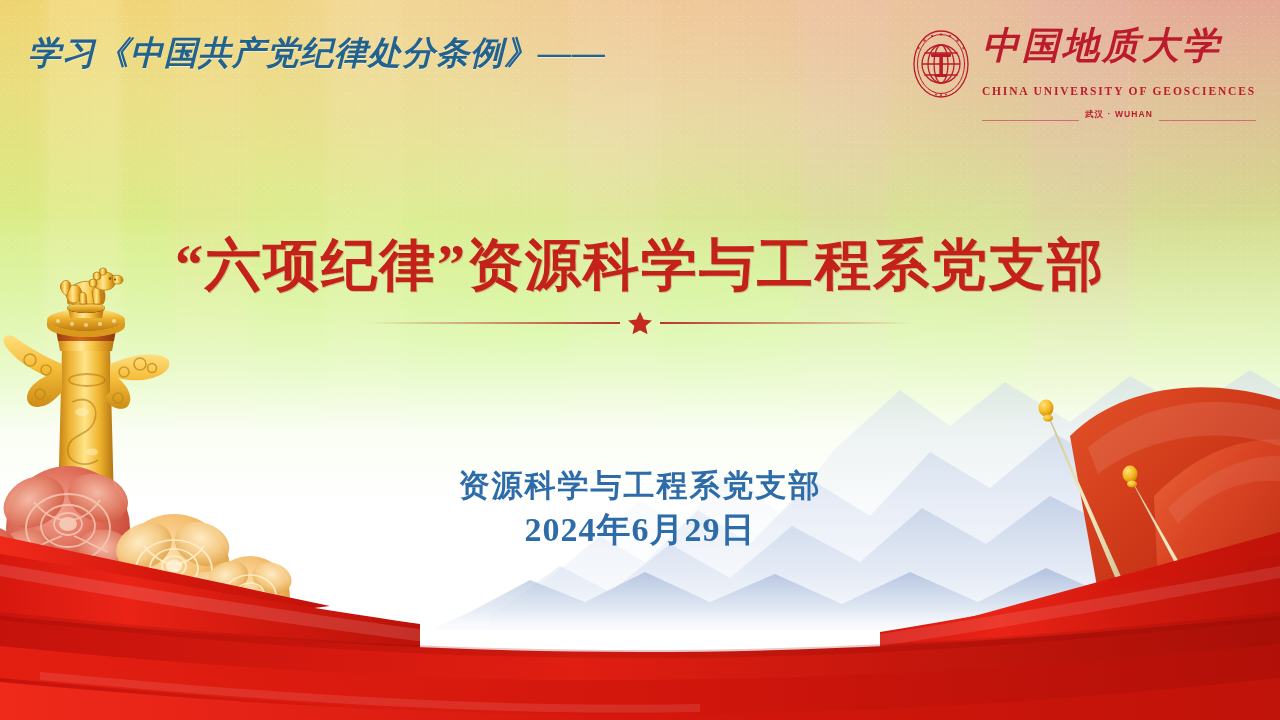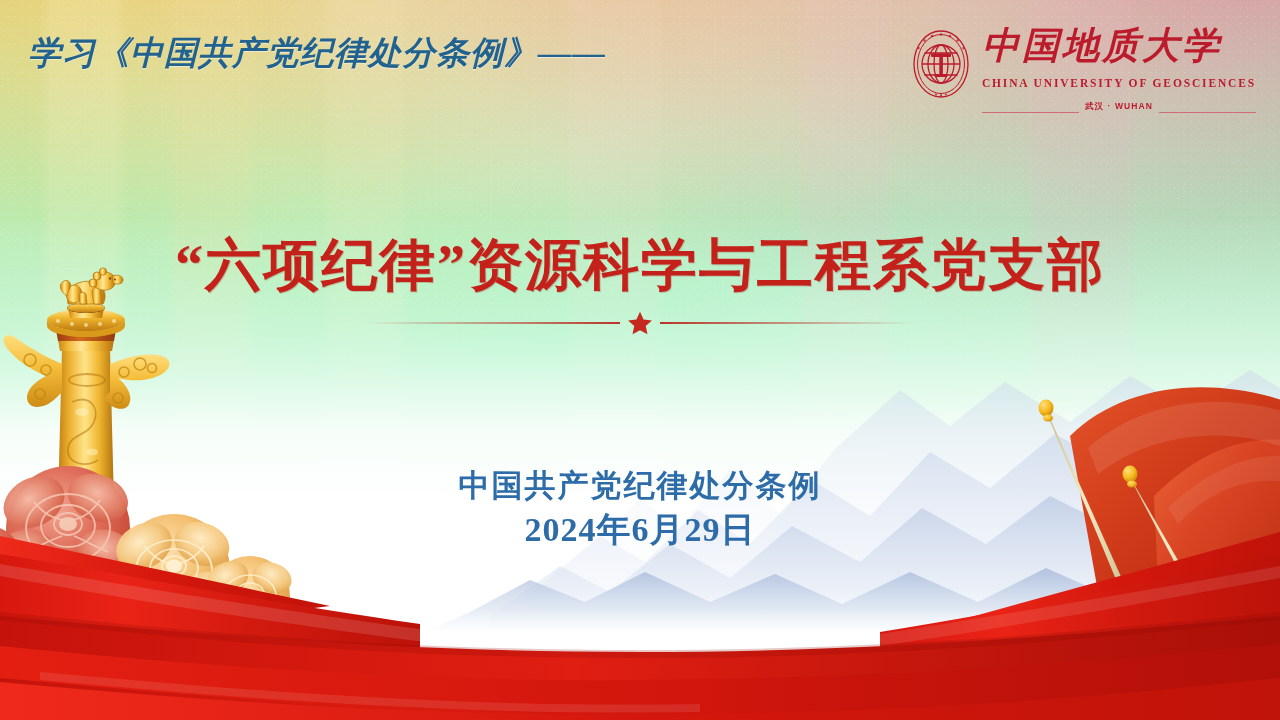--- a/index.html
+++ b/index.html
@@ -7,21 +7,21 @@
   body {
     font-family:"DejaVu Sans", sans-serif;
     background:#fff;
   }
 
   
   #slide {
     position:relative;
     width:1280px; height:720px;
     overflow:hidden;
-    background:#86efac;
+    background:#bef264;
   }
 
   
   .bg-layer { position:absolute; inset:0; pointer-events:none; }
 
   
   .bg-gold {
     background:
       radial-gradient(110% 95% at 8% -12%, rgba(247,196,84,.95) 0%, rgba(249,213,132,.72) 26%,
                       rgba(252,232,186,.42) 48%, rgba(255,248,232,0) 70%);
@@ -104,21 +104,21 @@
     letter-spacing:3px;
     color:#bc1b2c;
     white-space:nowrap;
   }
   #logo-en {
     font-family:"Liberation Serif", serif;
     font-size:11.5px; font-weight:bold;
     letter-spacing:1.85px;
     color:#bc1b2c;
     white-space:nowrap;
-    margin-top:3px;
+    margin-top:11px;
     text-align:center;
   }
   #logo-campus {
     display:flex; align-items:flex-end; gap:6px;
     margin-top:4px;
   }
   #logo-campus .rule { flex:1 1 auto; height:1px; background:#cf6c74; }
   #logo-campus .txt {
     font-family:"Liberation Sans", sans-serif;
     font-size:8.5px; font-weight:bold; letter-spacing:1.1px;
@@ -265,21 +265,21 @@
 
   <div id="divider">
     <span class="line l"></span>
     <svg class="star" viewBox="0 0 24 24">
       <polygon points="12,1.6 15.3,8.7 23,9.6 17.3,14.8 18.9,22.4 12,18.6 5.1,22.4 6.7,14.8 1,9.6 8.7,8.7" fill="#c5281e"></polygon>
     </svg>
     <span class="line r"></span>
   </div>
 
   <div id="subtitle">
-    <div class="org">中国共产党纪律处分条例</div>
+    <div class="org">资源科学与工程系党支部</div>
     <div class="date">2024年6月29日</div>
   </div>
 
   <svg id="huabiao" viewBox="0 0 185 330">
     <defs>
       <linearGradient id="goldV" x1="0" y1="0" x2="1" y2="0">
         <stop offset="0%" stop-color="#c8851a"></stop>
         <stop offset="18%" stop-color="#f2b93a"></stop>
         <stop offset="42%" stop-color="#ffe796"></stop>
         <stop offset="62%" stop-color="#f6c543"></stop>

